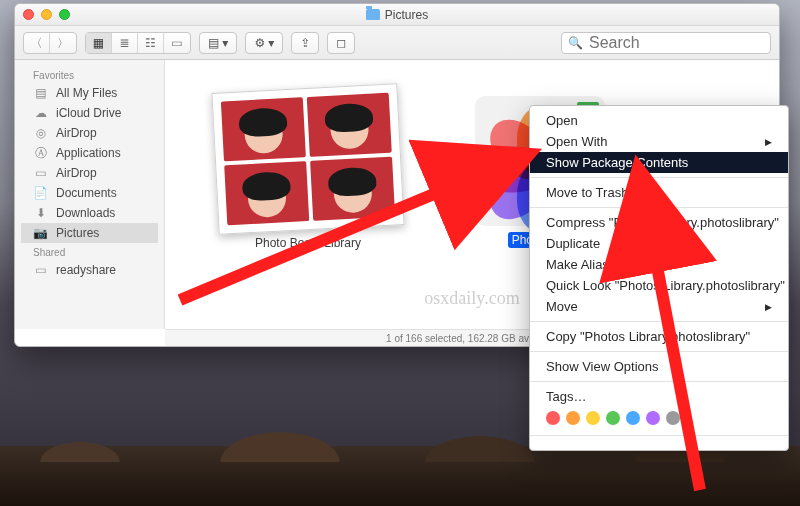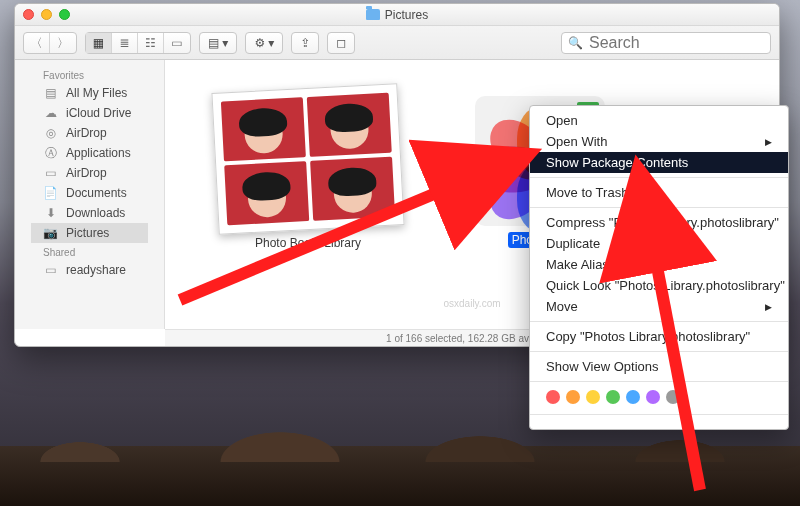--- a/index.html
+++ b/index.html
@@ -22,21 +22,21 @@
   .toolbar{height:34px;background:linear-gradient(#f4f4f4,#ececec);border-bottom:1px solid #cfcfcf;display:flex;align-items:center;padding:0 8px;gap:8px;}
   .seg,.btn{height:22px;border:1px solid #c8c8c8;background:linear-gradient(#ffffff,#f4f4f4);border-radius:4px;display:flex;align-items:center;}
   .seg .cell{width:26px;height:100%;display:flex;align-items:center;justify-content:center;border-right:1px solid #d6d6d6;font-size:11px;color:#6a6a6a;}
   .seg .cell:last-child{border-right:none;}
   .seg .cell.active{background:#e2e2e2;color:#333;}
   .btn{padding:0 8px;font-size:12px;color:#555;gap:3px;}
   .spacer{flex:1;}
   .search{height:22px;border:1px solid #c7c7c7;border-radius:4px;background:#fff;display:flex;align-items:center;padding:0 6px;width:210px;color:#9a9a9a;font-size:12px;gap:6px;}
   .search input{border:none;outline:none;font-size:16px;flex:1;color:#555;background:transparent;}
   .body{position:absolute;top:56px;bottom:17px;left:0;right:0;display:flex;}
-  .sidebar{width:150px;background:#f4f4f4;border-right:1px solid #dedede;padding:6px 16px;font-size:12px;color:#4a4a4a;overflow:hidden;}
+  .sidebar{width:150px;background:#f4f4f4;border-right:1px solid #dedede;padding:6px 6px;font-size:12px;color:#4a4a4a;overflow:hidden;}
   .side-h{font-size:10px;color:#8a8a8a;text-transform:none;padding:4px 12px 2px;}
   .side-i{display:flex;align-items:center;gap:7px;padding:3px 12px;cursor:default;}
   .side-i.sel{background:#dcdcdc;}
   .side-ic{width:16px;height:13px;display:flex;align-items:center;justify-content:center;color:#8a8a8a;}
   .content{flex:1;position:relative;background:#fff;}
   .item{position:absolute;text-align:center;}
   .item .lbl{font-size:12px;color:#3a3a3a;margin-top:6px;}
   .item.sel .lbl{background:#0a60ff;color:#fff;padding:1px 4px;border-radius:3px;display:inline-block;}
   
   .pb-frame{width:186px;height:142px;background:#fff;border:1px solid #d0d0d0;box-shadow:0 3px 8px rgba(0,0,0,.25);transform:rotate(-3deg);padding:8px;display:grid;grid-template-columns:1fr 1fr;grid-template-rows:1fr 1fr;gap:4px;}
@@ -53,21 +53,21 @@
   .p5{background:#5a8bff;transform:translate(-50%,-78%) rotate(180deg);}
   .p6{background:#9a6bff;transform:translate(-50%,-78%) rotate(225deg);}
   .p7{background:#e06bcf;transform:translate(-50%,-78%) rotate(270deg);}
   .p8{background:#ff6b6b;transform:translate(-50%,-78%) rotate(315deg);}
   .plib-cards{position:absolute;right:6px;top:6px;}
   .card{width:22px;height:16px;border-radius:2px;position:absolute;}
   .cA{background:#3fae4c;right:0;top:0;}
   .cB{background:#ff7a3c;right:4px;top:4px;}
   .cC{background:#ff4757;right:8px;top:8px;}
   .statusbar{position:absolute;left:150px;right:0;bottom:0;height:17px;background:#f5f5f5;border-top:1px solid #e1e1e1;font-size:10px;color:#7a7a7a;display:flex;align-items:center;justify-content:center;}
-  .watermark{position:absolute;left:0;right:0;bottom:20px;text-align:center;font-size:10px;color:#cfcfcf;pointer-events:none;}
+  .watermark{position:absolute;left:0;right:0;bottom:20px;text-align:center;font-size:18px;color:#cfcfcf;pointer-events:none;font-family:Liberation Serif, serif;}
   
   .menu{position:absolute;left:529px;top:105px;width:260px;background:#fff;border:1px solid #bdbdbd;border-radius:4px;box-shadow:0 10px 28px rgba(0,0,0,.35);font-size:13px;color:#2a2a2a;padding:4px 0;}
   .mi{padding:3px 16px;white-space:nowrap;display:flex;align-items:center;justify-content:space-between;}
   .mi.sub::after{content:"\25B6";font-size:9px;color:#2a2a2a;}
   .mi.hl{background:#0f172a;color:#fff;}
   .sep{height:1px;background:#e2e2e2;margin:4px 0;}
   .tags{display:flex;gap:6px;padding:4px 16px 6px;}
   .tag{width:14px;height:14px;border-radius:50%;}
   
   .annot{position:absolute;left:0;top:0;width:800px;height:506px;pointer-events:none;}
@@ -247,20 +247,23 @@
     </div>
     <div class="sep"></div>
     <div class="mi">
       <span>Copy "Photos Library.photoslibrary"</span>
     </div>
     <div class="sep"></div>
     <div class="mi">
       <span>Show View Options</span>
     </div>
     <div class="sep"></div>
+    <div class="mi">
+      <span>Tags…</span>
+    </div>
     <div class="tags">
       <div class="tag" style="background: rgb(255, 91, 91);"></div>
       <div class="tag" style="background: rgb(255, 160, 60);"></div>
       <div class="tag" style="background: rgb(255, 210, 60);"></div>
       <div class="tag" style="background: rgb(88, 199, 88);"></div>
       <div class="tag" style="background: rgb(74, 168, 255);"></div>
       <div class="tag" style="background: rgb(176, 107, 255);"></div>
       <div class="tag" style="background: rgb(154, 154, 154);"></div>
     </div>
     <div class="sep"></div>

